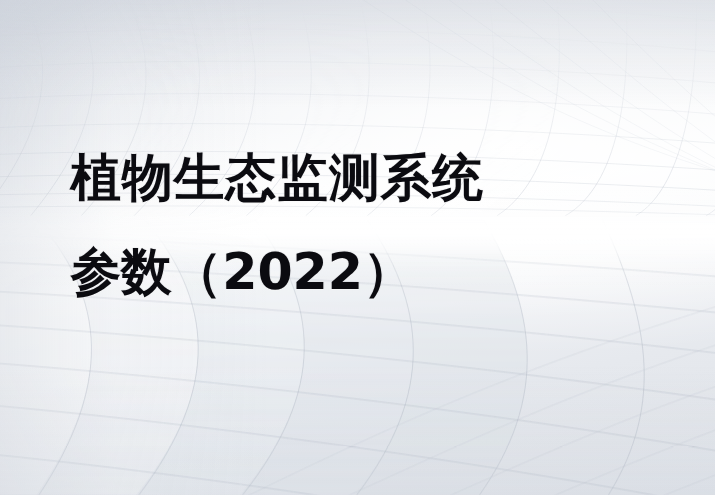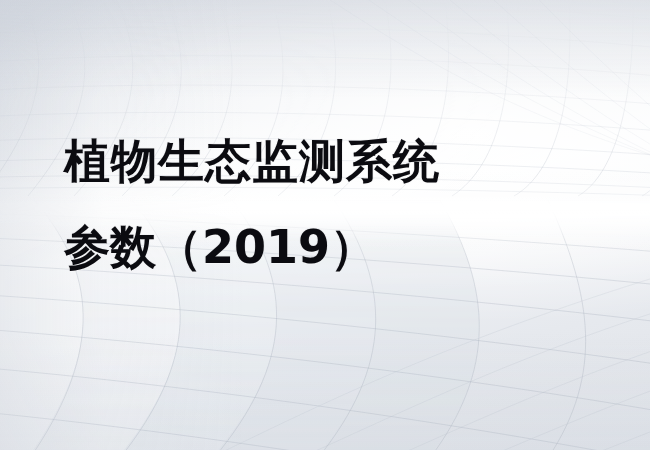--- a/index.html
+++ b/index.html
@@ -205,16 +205,16 @@
       <path d="M 520 -20 C 624 90 710 158 800 228"></path>
     </g>
   </svg>
 
   <div class="bg-layer bg-highlight"></div>
 
   <div class="bg-layer bg-vignette"></div>
 
   <div class="title-block">
     <div class="title-line line-1">植物生态监测系统</div>
-    <div class="title-line line-2">参数（2019）</div>
+    <div class="title-line line-2">参数（2022）</div>
   </div>
 
 </div>
 
 </body></html>

